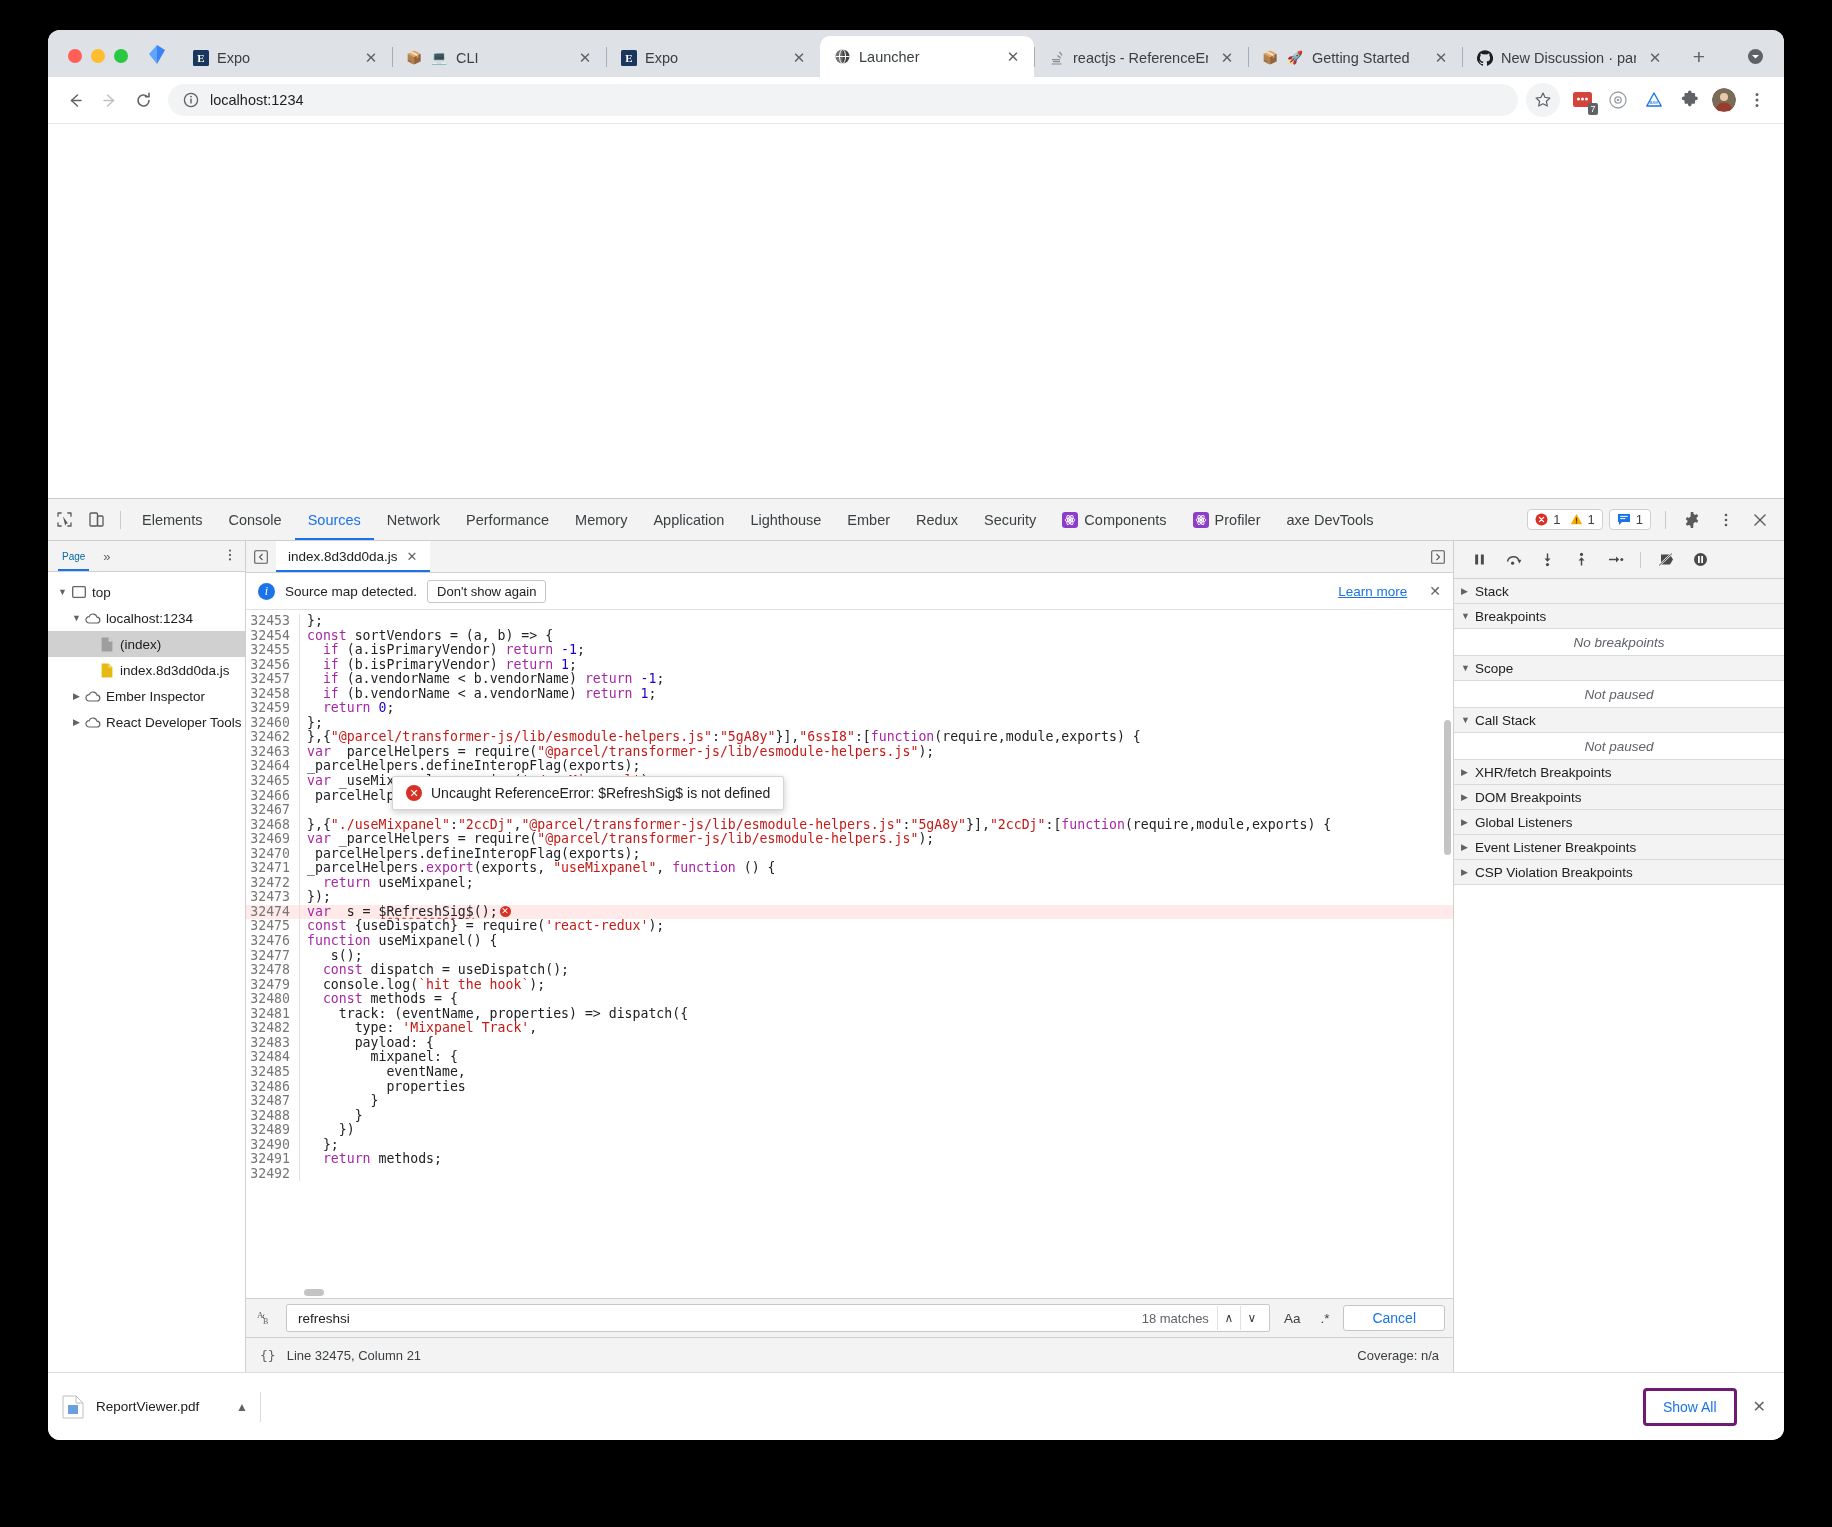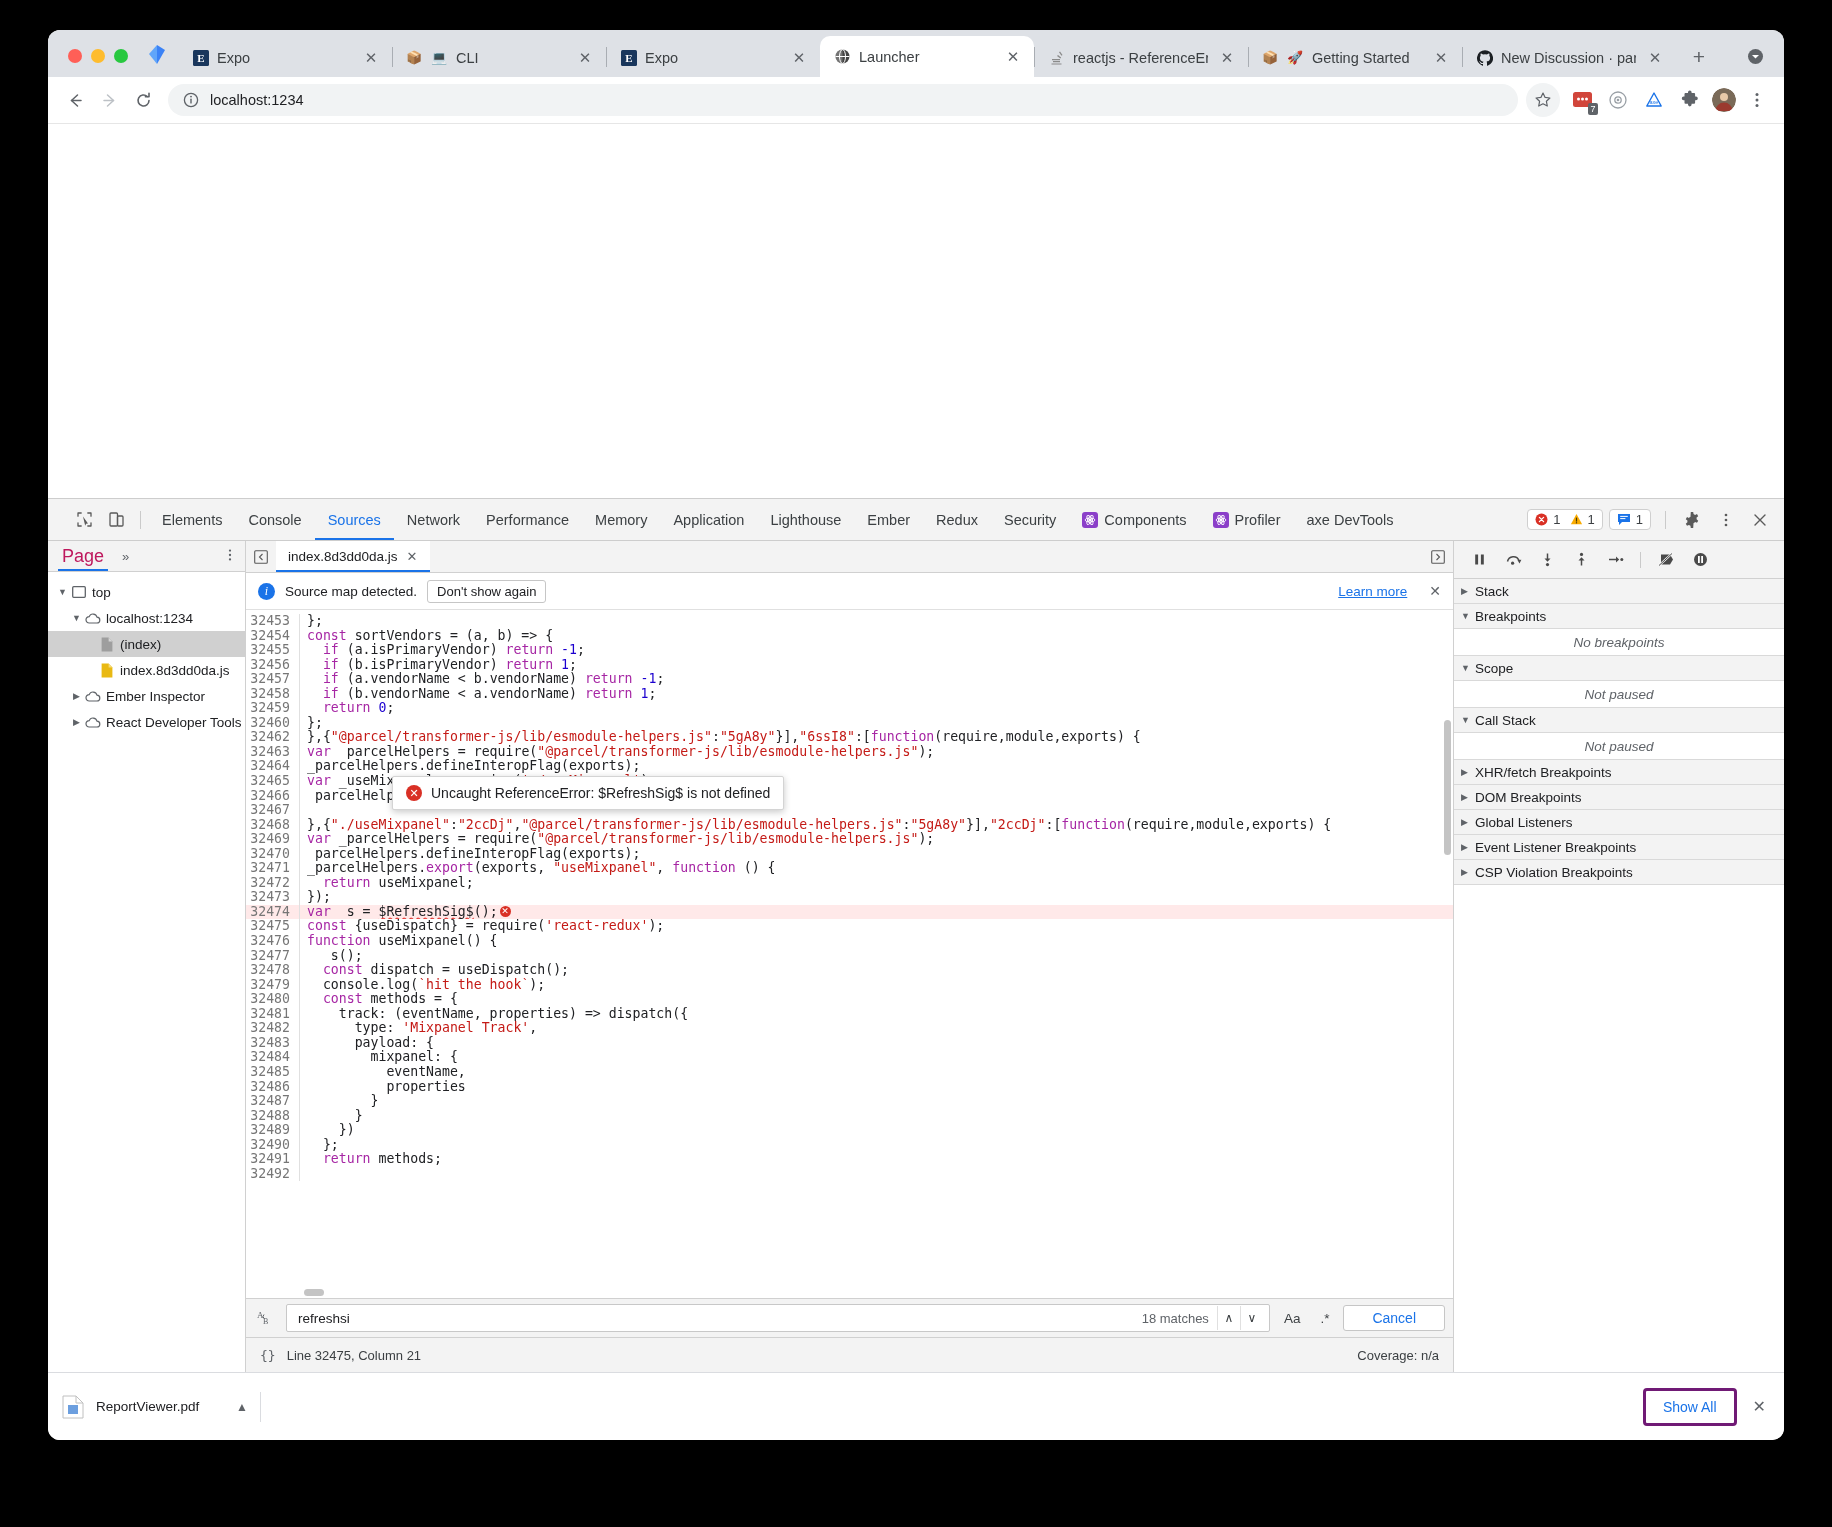--- a/index.html
+++ b/index.html
@@ -59,41 +59,41 @@
   .extbadge{position:absolute;right:-1px;bottom:0px;background:#5f6368;color:#fff;font-size:9px;line-height:1;border-radius:2px;padding:1.5px 2.5px;}
   .avatar{width:24px;height:24px;border-radius:50%;overflow:hidden;flex:none;margin:0 4px;}
 
   
   .viewport{background:#fff;height:374px;flex:none;}
 
   
   .devtools{flex:1;display:flex;flex-direction:column;min-height:0;border-top:1px solid #cdcdcd;background:#f3f3f3;}
   .dt-toolbar{
     height:41px;display:flex;align-items:center;background:#f3f3f3;
-    border-bottom:1px solid #cdcdcd;flex:none;padding-left:20px;
+    border-bottom:1px solid #cdcdcd;flex:none;padding-left:0;
   }
   .dt-iconbtn{width:28px;height:28px;display:flex;align-items:center;justify-content:center;color:#5a5a5a;flex:none;margin:0 2px;}
   .dt-vsep{width:1px;height:18px;background:#cacaca;margin:0 8px;flex:none;}
   .dt-tabs{display:flex;align-items:center;height:41px;flex:1;min-width:0;overflow:hidden;}
   .dt-tab{
     height:41px;display:flex;align-items:center;gap:6px;padding:0 13px;
     font-size:14.5px;color:#3c4043;white-space:nowrap;flex:none;
   }
   .dt-tab.sel{color:#1a73e8;box-shadow:inset 0 -2px 0 #1a73e8;}
   .reacticon{width:16px;height:16px;border-radius:3px;background:#8b3fc9;display:flex;align-items:center;justify-content:center;flex:none;}
   .dt-right{display:flex;align-items:center;padding-right:8px;flex:none;gap:2px;}
   .countbox{display:flex;align-items:center;gap:5px;border:1px solid #cfcfcf;border-radius:4px;padding:2px 7px;background:#fff;font-size:13px;color:#3c4043;margin-right:4px;}
   .countbox .num{font-size:13px;}
 
   .dt-body{flex:1;display:flex;min-height:0;}
 
   
   .navigator{width:197px;flex:none;border-right:1px solid #d0d0d0;display:flex;flex-direction:column;background:#fff;min-width:0;}
   .nav-head{height:30px;display:flex;align-items:center;background:#f3f3f3;border-bottom:1px solid #d0d0d0;padding-left:10px;flex:none;}
-  .nav-head .pg{font-size:18px;color:#be185d;box-shadow:inset 0 -2px 0 #1a73e8;height:30px;display:flex;align-items:center;padding:0 4px;}
+  .nav-head .pg{font-size:10px;color:#0369a1;box-shadow:inset 0 -2px 0 #1a73e8;height:30px;display:flex;align-items:center;padding:0 4px;}
   .nav-head .chev{margin-left:14px;color:#5f6368;font-size:13px;}
   .nav-head .kebab{margin-left:auto;margin-right:8px;color:#5f6368;font-size:13px;letter-spacing:0;}
   .tree{padding-top:7px;font-size:13.5px;color:#202124;}
   .tnode{display:flex;align-items:center;height:26px;padding-left:8px;white-space:nowrap;}
   .tnode.sel{background:#d0d0d0;}
   .tri{width:13px;flex:none;font-size:9px;color:#5f6368;display:flex;align-items:center;justify-content:center;}
   .tri.none{visibility:hidden;}
   .ticon{width:19px;flex:none;display:flex;align-items:center;justify-content:center;margin-right:4px;}
 
   

